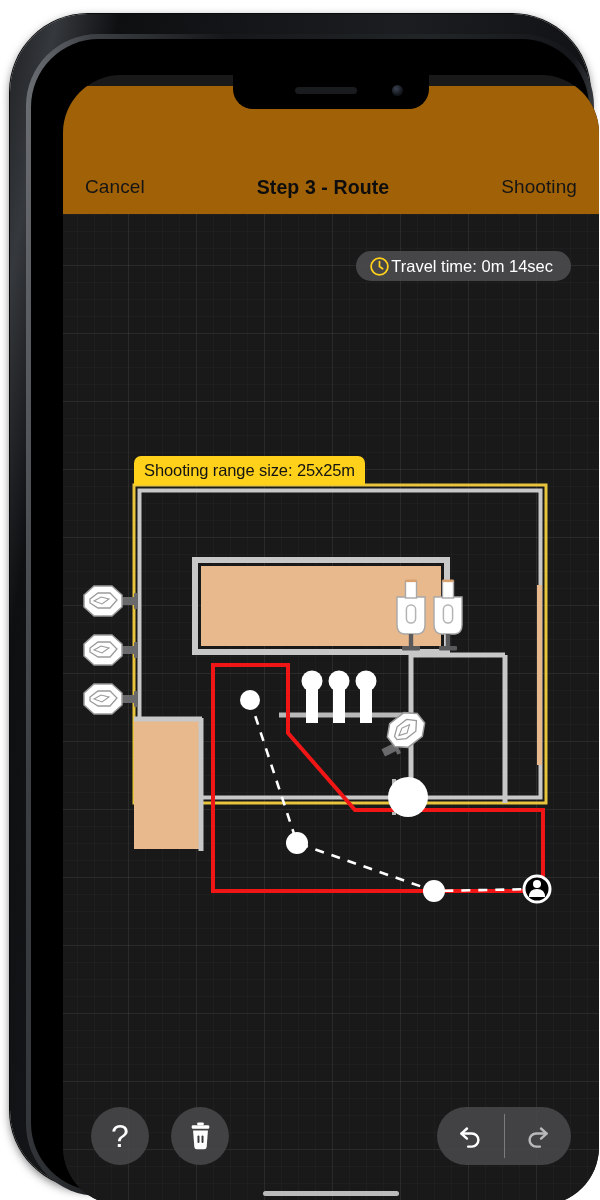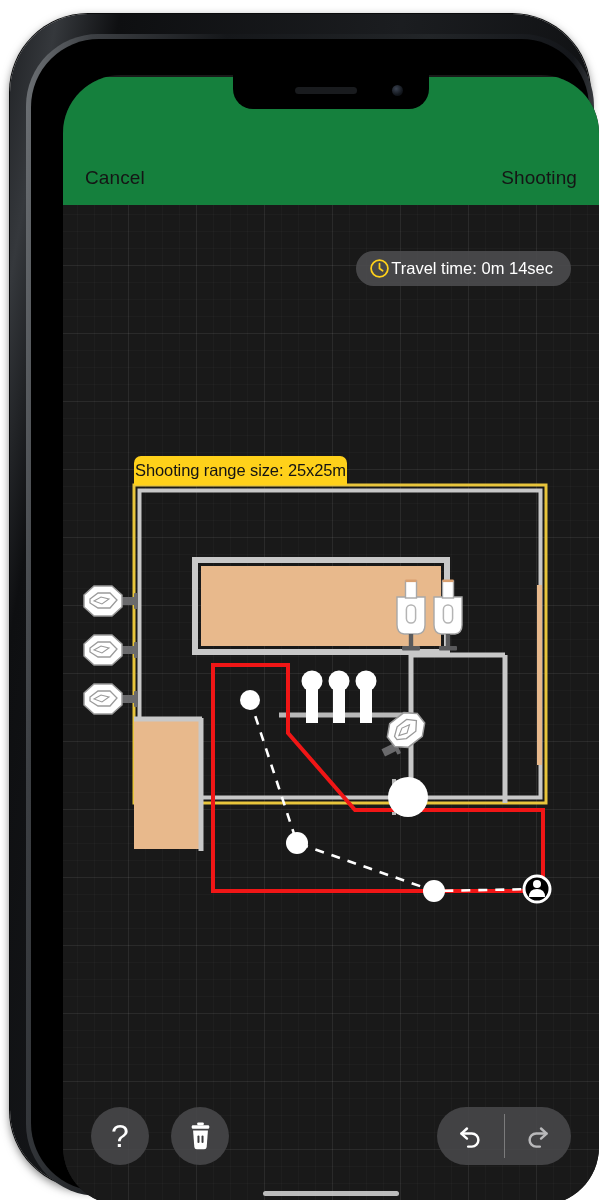--- a/index.html
+++ b/index.html
@@ -46,22 +46,22 @@
     width:11px; height:11px; border-radius:50%;
     background:radial-gradient(circle at 38% 34%, #3a4250 0%, #12161c 62%, #05070a 100%);
   }
   .home-ind{
     position:absolute; left:50%; bottom:9px; transform:translateX(-50%);
     width:136px; height:5px; border-radius:3px; background:#d8d8d8; opacity:.85; z-index:55;
   }
 
   
   .navbar{
-    position:absolute; left:0; top:2px; width:100%; height:128px;
-    background:#15803d; z-index:50;
+    position:absolute; left:0; top:11px; width:100%; height:128px;
+    background:#a16207; z-index:50;
   }
   .nav-row{
     position:absolute; left:0; right:0; bottom:0; height:54px;
     display:flex; align-items:center; justify-content:space-between;
     padding:0 22px;
   }
   .nav-btn{ font-size:19px; color:#151515; letter-spacing:.1px; cursor:pointer; }
   .nav-title{ font-size:19.5px; font-weight:bold; color:#0d0d0d; letter-spacing:.1px; }
 
   
@@ -73,31 +73,31 @@
       linear-gradient(to bottom, rgba(255,255,255,.055) 1px, transparent 1px),
       linear-gradient(to right, rgba(255,255,255,.022) 1px, transparent 1px),
       linear-gradient(to bottom, rgba(255,255,255,.022) 1px, transparent 1px);
     background-size:68px 68px, 68px 68px, 17px 17px, 17px 17px;
     background-position:-3px -6px, -3px -6px, -3px -6px, -3px -6px;
   }
 
   
   .travel-pill{
     position:absolute; right:28px; top:48px;
-    height:35px; padding:0 18px 0 13px;
+    height:30px; padding:0 18px 0 13px;
     display:flex; align-items:center; gap:1px;
     background:rgba(74,74,76,.93); border-radius:19px;
     z-index:30;
   }
   .travel-pill .label{ font-size:16.5px; color:#fff; white-space:nowrap; }
 
   
   .range-tab{
     position:absolute; left:71px; top:253px;
-    height:29px; padding:0 1px;
+    height:29px; padding:0 10px;
     display:flex; align-items:center;
     background:#FFD11A;
     border-top-left-radius:7px; border-top-right-radius:7px;
     z-index:25;
   }
   .range-tab .label{ font-size:16.5px; color:#141414; white-space:nowrap; letter-spacing:-.1px; }
 
   
   .plan{ position:absolute; left:0; top:0; width:536px; height:1002px; }
 
@@ -126,20 +126,21 @@
 
   <div class="phone-frame">
     <div class="phone-band"></div>
     <div class="phone-inner">
 
       <div class="screen">
 
         <div class="navbar">
           <div class="nav-row">
             <div class="nav-btn">Cancel</div>
+            <div class="nav-title">Step 3 - Route</div>
             <div class="nav-btn">Shooting</div>
           </div>
         </div>
 
         <div class="canvas">
 
           <svg class="plan" viewBox="0 0 536 1002">
             <defs>
 
               <g id="ipsc">

